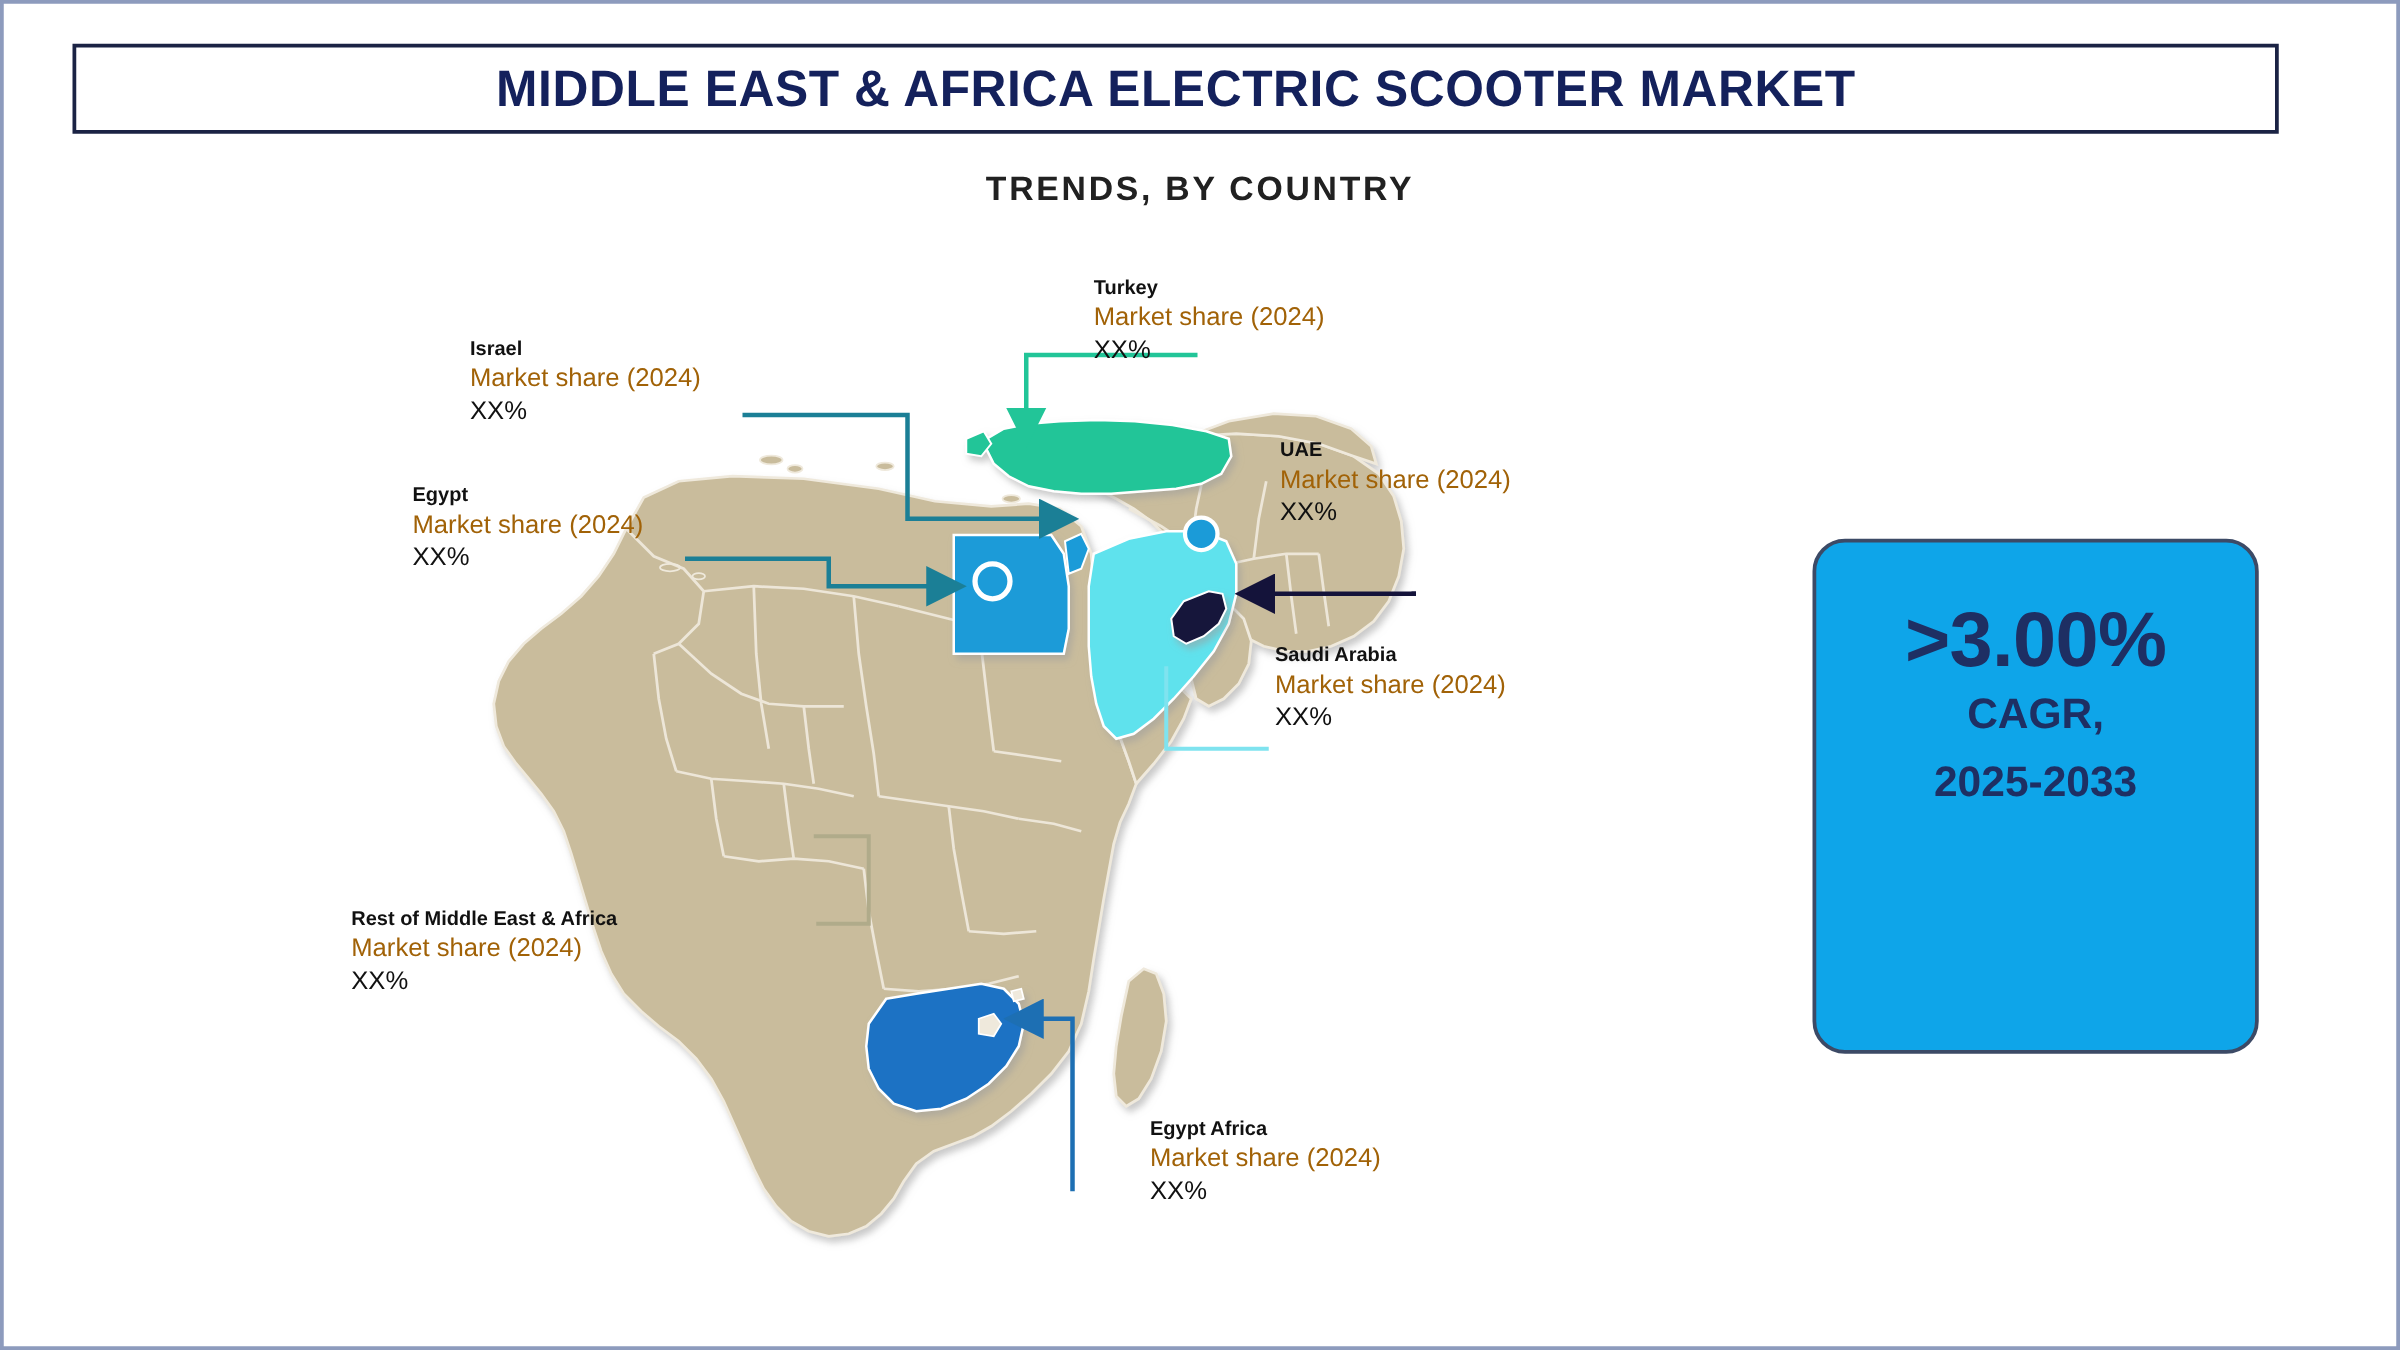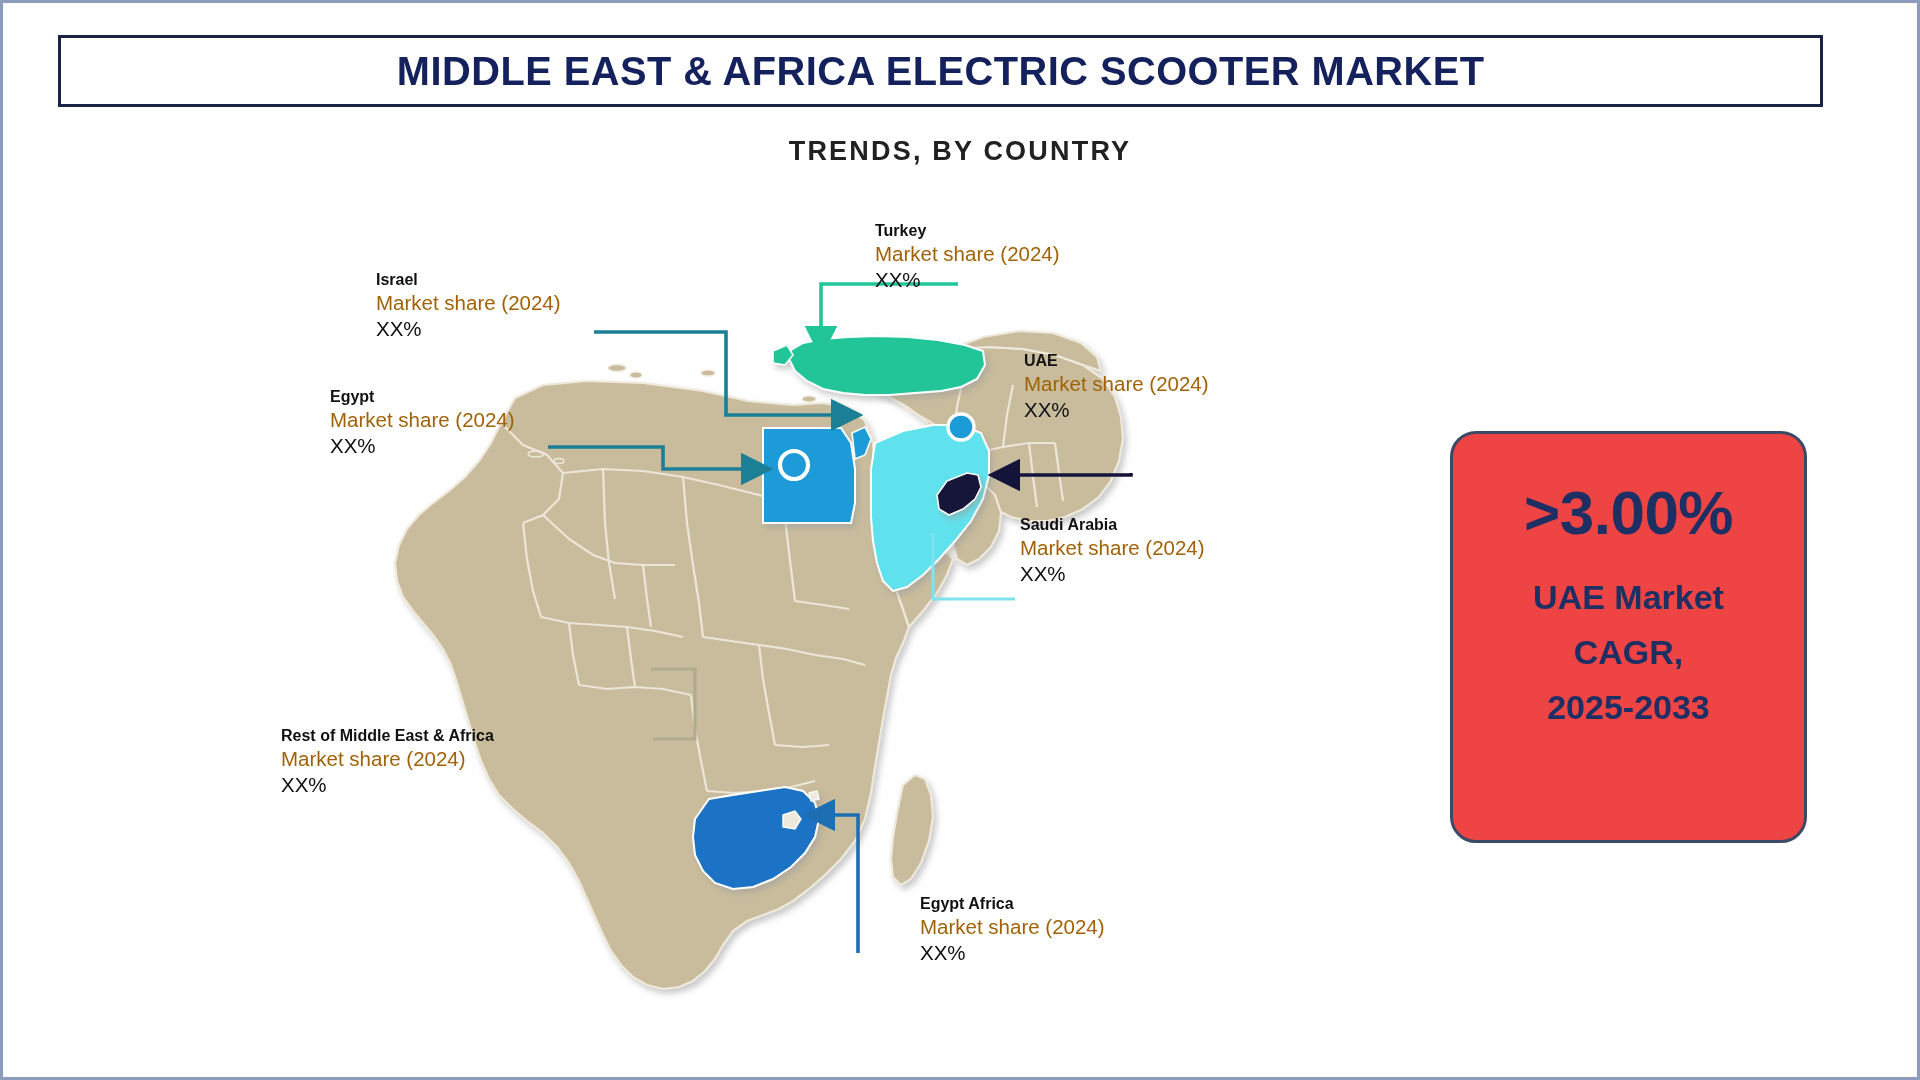--- a/index.html
+++ b/index.html
@@ -105,21 +105,21 @@
   
   #cagr-box {
     position: absolute;
     left: 1447px;
     top: 428px;
     width: 357px;
     height: 412px;
     border: 3px solid #3c4a66;
     border-radius: 26px;
     box-sizing: border-box;
-    background: #ef4444;
+    background: #0ea5e9;
     display: flex;
     flex-direction: column;
     align-items: center;
     justify-content: flex-start;
     padding-top: 48px;
   }
   #cagr-value {
     font-family: "Liberation Sans Narrow", "Liberation Sans", sans-serif;
     font-weight: bold;
     font-size: 62px;
@@ -357,18 +357,17 @@
   </div>
 
   <div class="callout" id="cl-southafrica">
     <span class="c-name">Egypt Africa</span>
     <span class="c-sub">Market share (2024)</span>
     <span class="c-val">XX%</span>
   </div>
 
   <div id="cagr-box">
     <div id="cagr-value">&gt;3.00%</div>
-    <div class="cagr-line" id="cagr-l1">UAE Market</div>
     <div class="cagr-line">CAGR,</div>
     <div class="cagr-line">2025-2033</div>
   </div>
 
 </div>
 
 </body></html>

